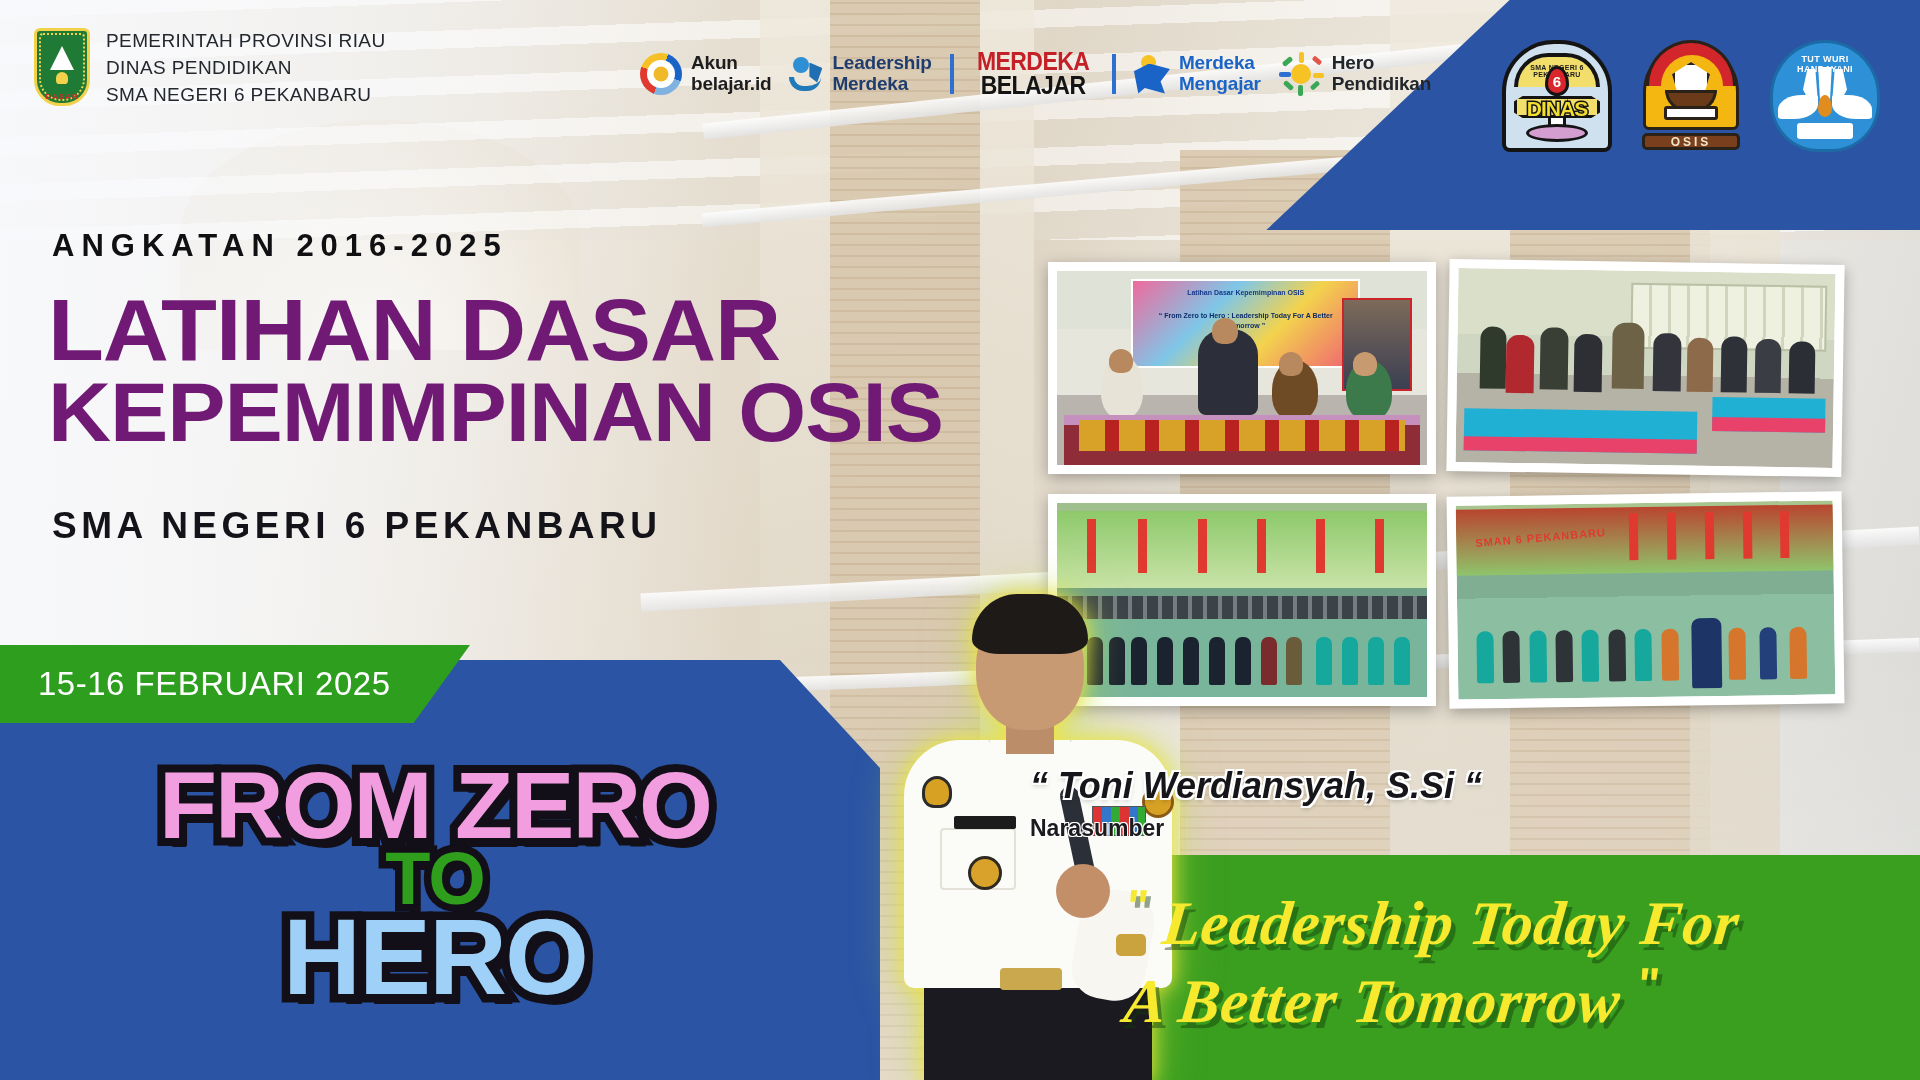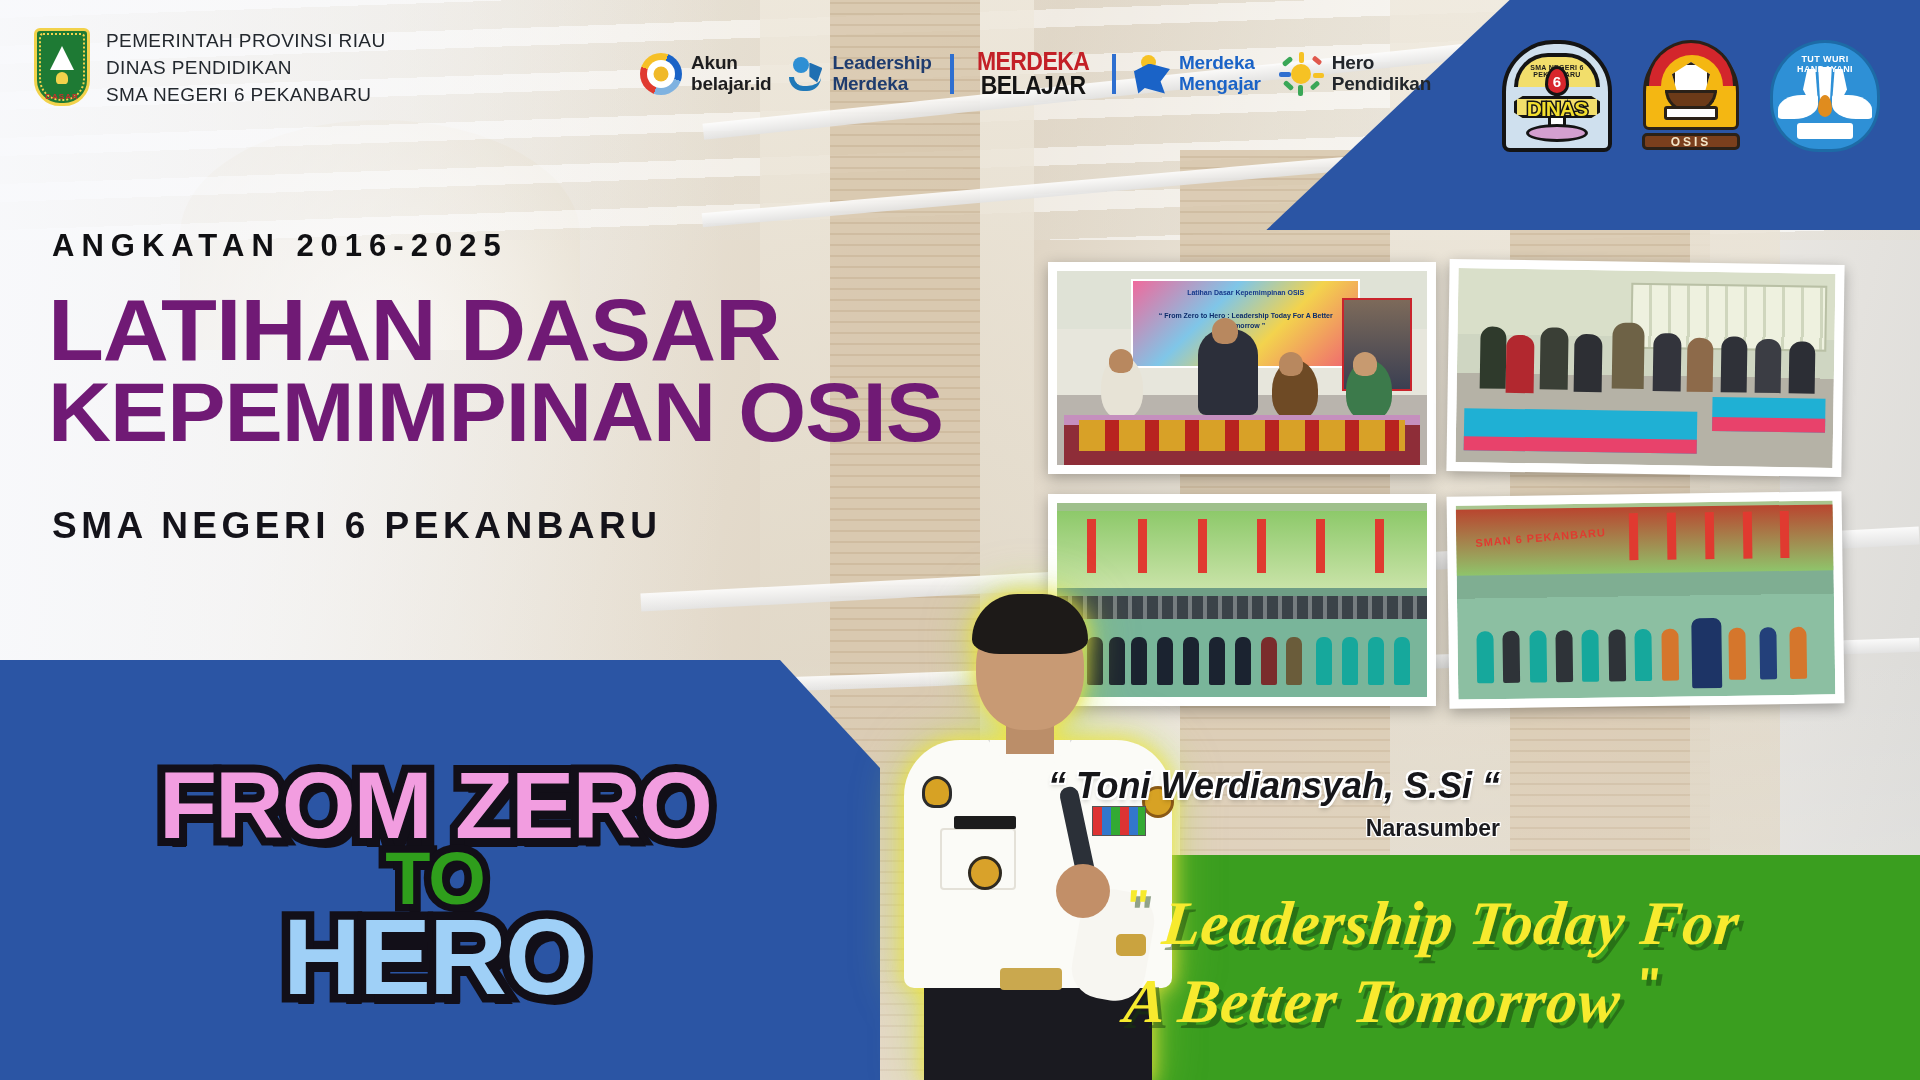--- a/index.html
+++ b/index.html
@@ -216,21 +216,21 @@
   .sp-badge{position:absolute;left:42px;top:186px;width:30px;height:32px;border-radius:50% 50% 40% 40%;background:#d7a224;border:3px solid #2b2b2b;}
   .sp-badge2{position:absolute;right:36px;top:196px;width:32px;height:32px;border-radius:50%;background:#d7a224;border:3px solid #8a5a16;}
   .sp-ribbons{position:absolute;right:64px;top:216px;width:54px;height:30px;
     background:repeating-linear-gradient(90deg,#d33 0 9px,#37c 9px 18px,#3a3 18px 27px);border:1px solid #555;}
   .sp-name{position:absolute;left:74px;top:226px;width:62px;height:13px;background:#1c1c1c;border-radius:2px;}
   .sp-medal{position:absolute;left:88px;top:266px;width:34px;height:34px;border-radius:50%;background:#d9a22a;border:3px solid #2f2a20;}
   .sp-watch{position:absolute;left:236px;top:344px;width:30px;height:22px;background:#caa33f;border-radius:5px;}
   .sp-pocket{position:absolute;left:60px;top:238px;width:76px;height:62px;border:2px solid #e4e1d8;border-radius:4px;}
 
   
-  .sp-label{position:absolute;left:1030px;top:765px;width:470px;text-align:right;}
+  .sp-label{position:absolute;left:1030px;top:765px;width:470px;text-align:left;}
   .sp-name-txt{font-size:36px;font-weight:bold;font-style:italic;color:#16161a;
     text-shadow:-2px -2px 0 #fff,2px -2px 0 #fff,-2px 2px 0 #fff,2px 2px 0 #fff,0 3px 5px rgba(0,0,0,.25);}
   .sp-role{margin-top:8px;font-size:23px;font-weight:bold;color:#1b1b1f;
     text-shadow:-1px -1px 0 #fff,1px -1px 0 #fff,-1px 1px 0 #fff,1px 1px 0 #fff;}
 
   .quote{position:absolute;left:1125px;top:880px;width:790px;color:#f7ea2e;
     font-family:"Liberation Serif",serif;font-style:italic;font-weight:bold;
     font-size:62px;line-height:1.14;letter-spacing:.5px;
     text-shadow:5px 6px 0 rgba(20,60,10,.45);}
   .quote .ln{display:block;transform:skewX(-6deg);}
@@ -368,20 +368,23 @@
     </div>
   </div>
 
   <div class="angkatan">ANGKATAN 2016-2025</div>
   <div class="h1">
     <span class="l">LATIHAN DASAR</span>
     <span class="l l2">KEPEMIMPINAN OSIS</span>
   </div>
   <div class="subttl">SMA NEGERI 6 PEKANBARU</div>
 
+  <div class="shape green-date">
+    <span class="date-text">15-16 FEBRUARI 2025</span>
+  </div>
 
   <div class="fzth">
     <div class="fz">FROM ZERO</div>
     <div class="to">TO</div>
     <div class="hero">HERO</div>
   </div>
 
   <div class="collage">
 
     <div class="ph p1">

